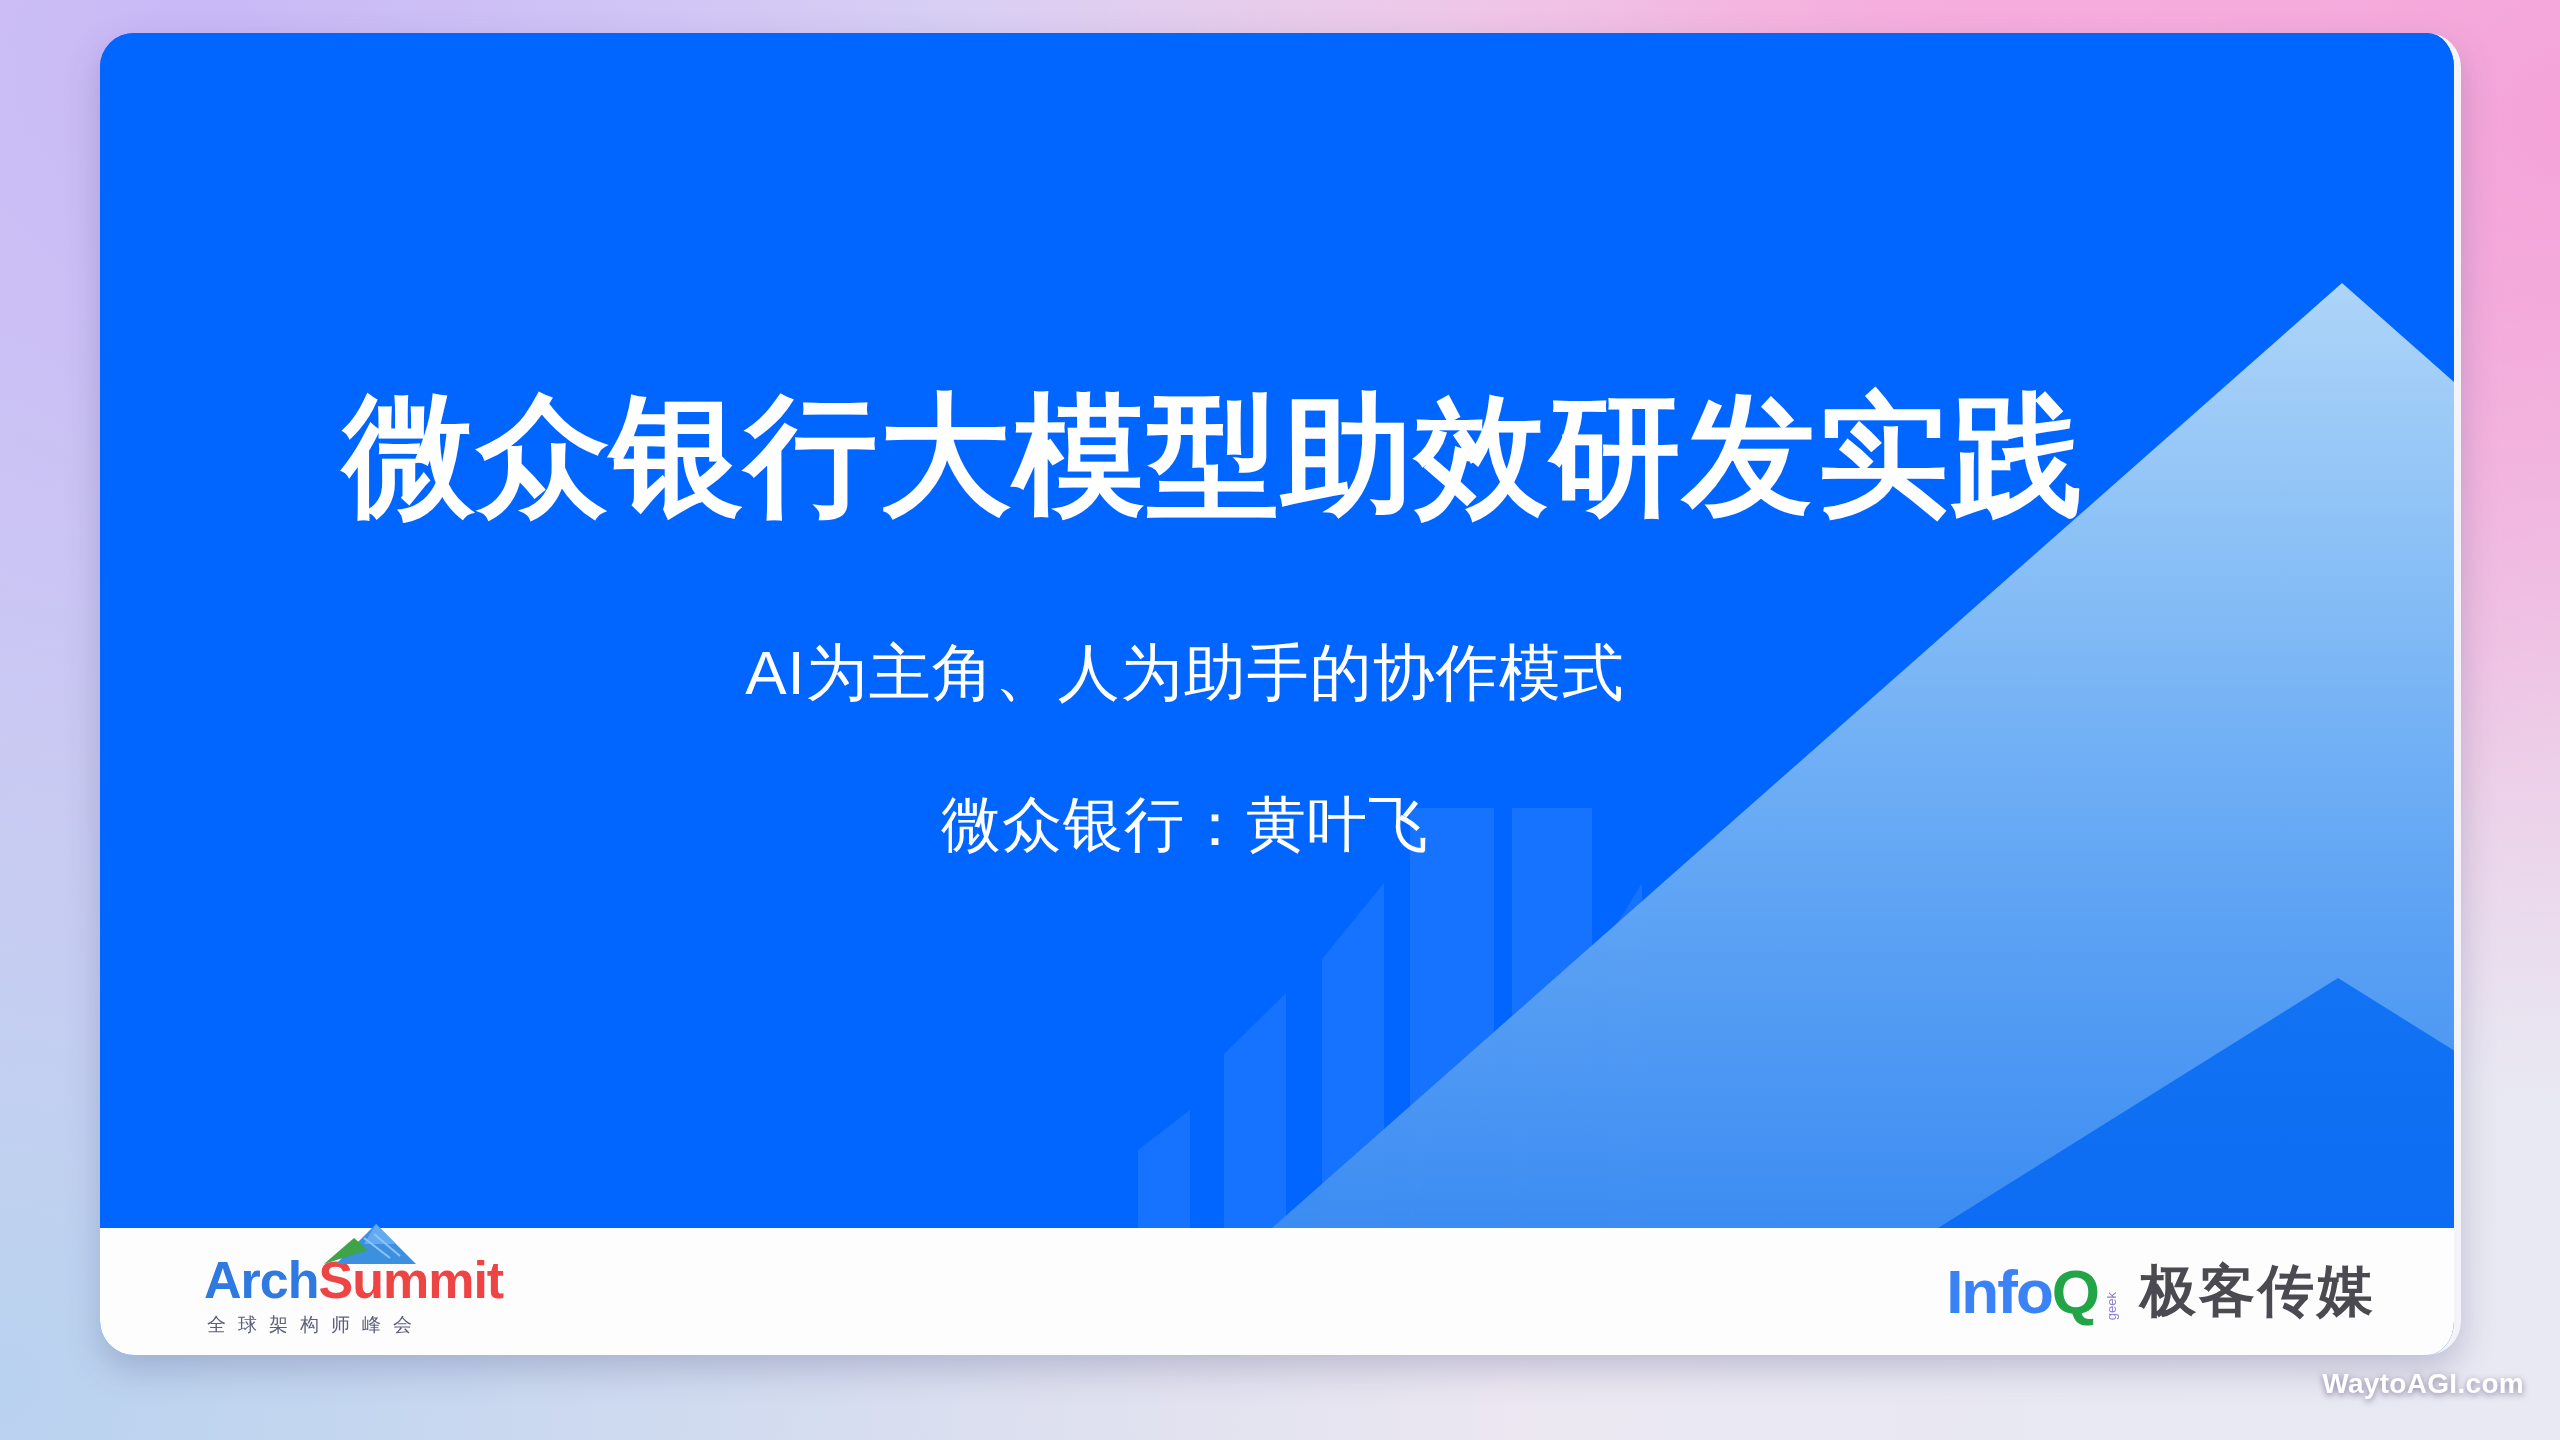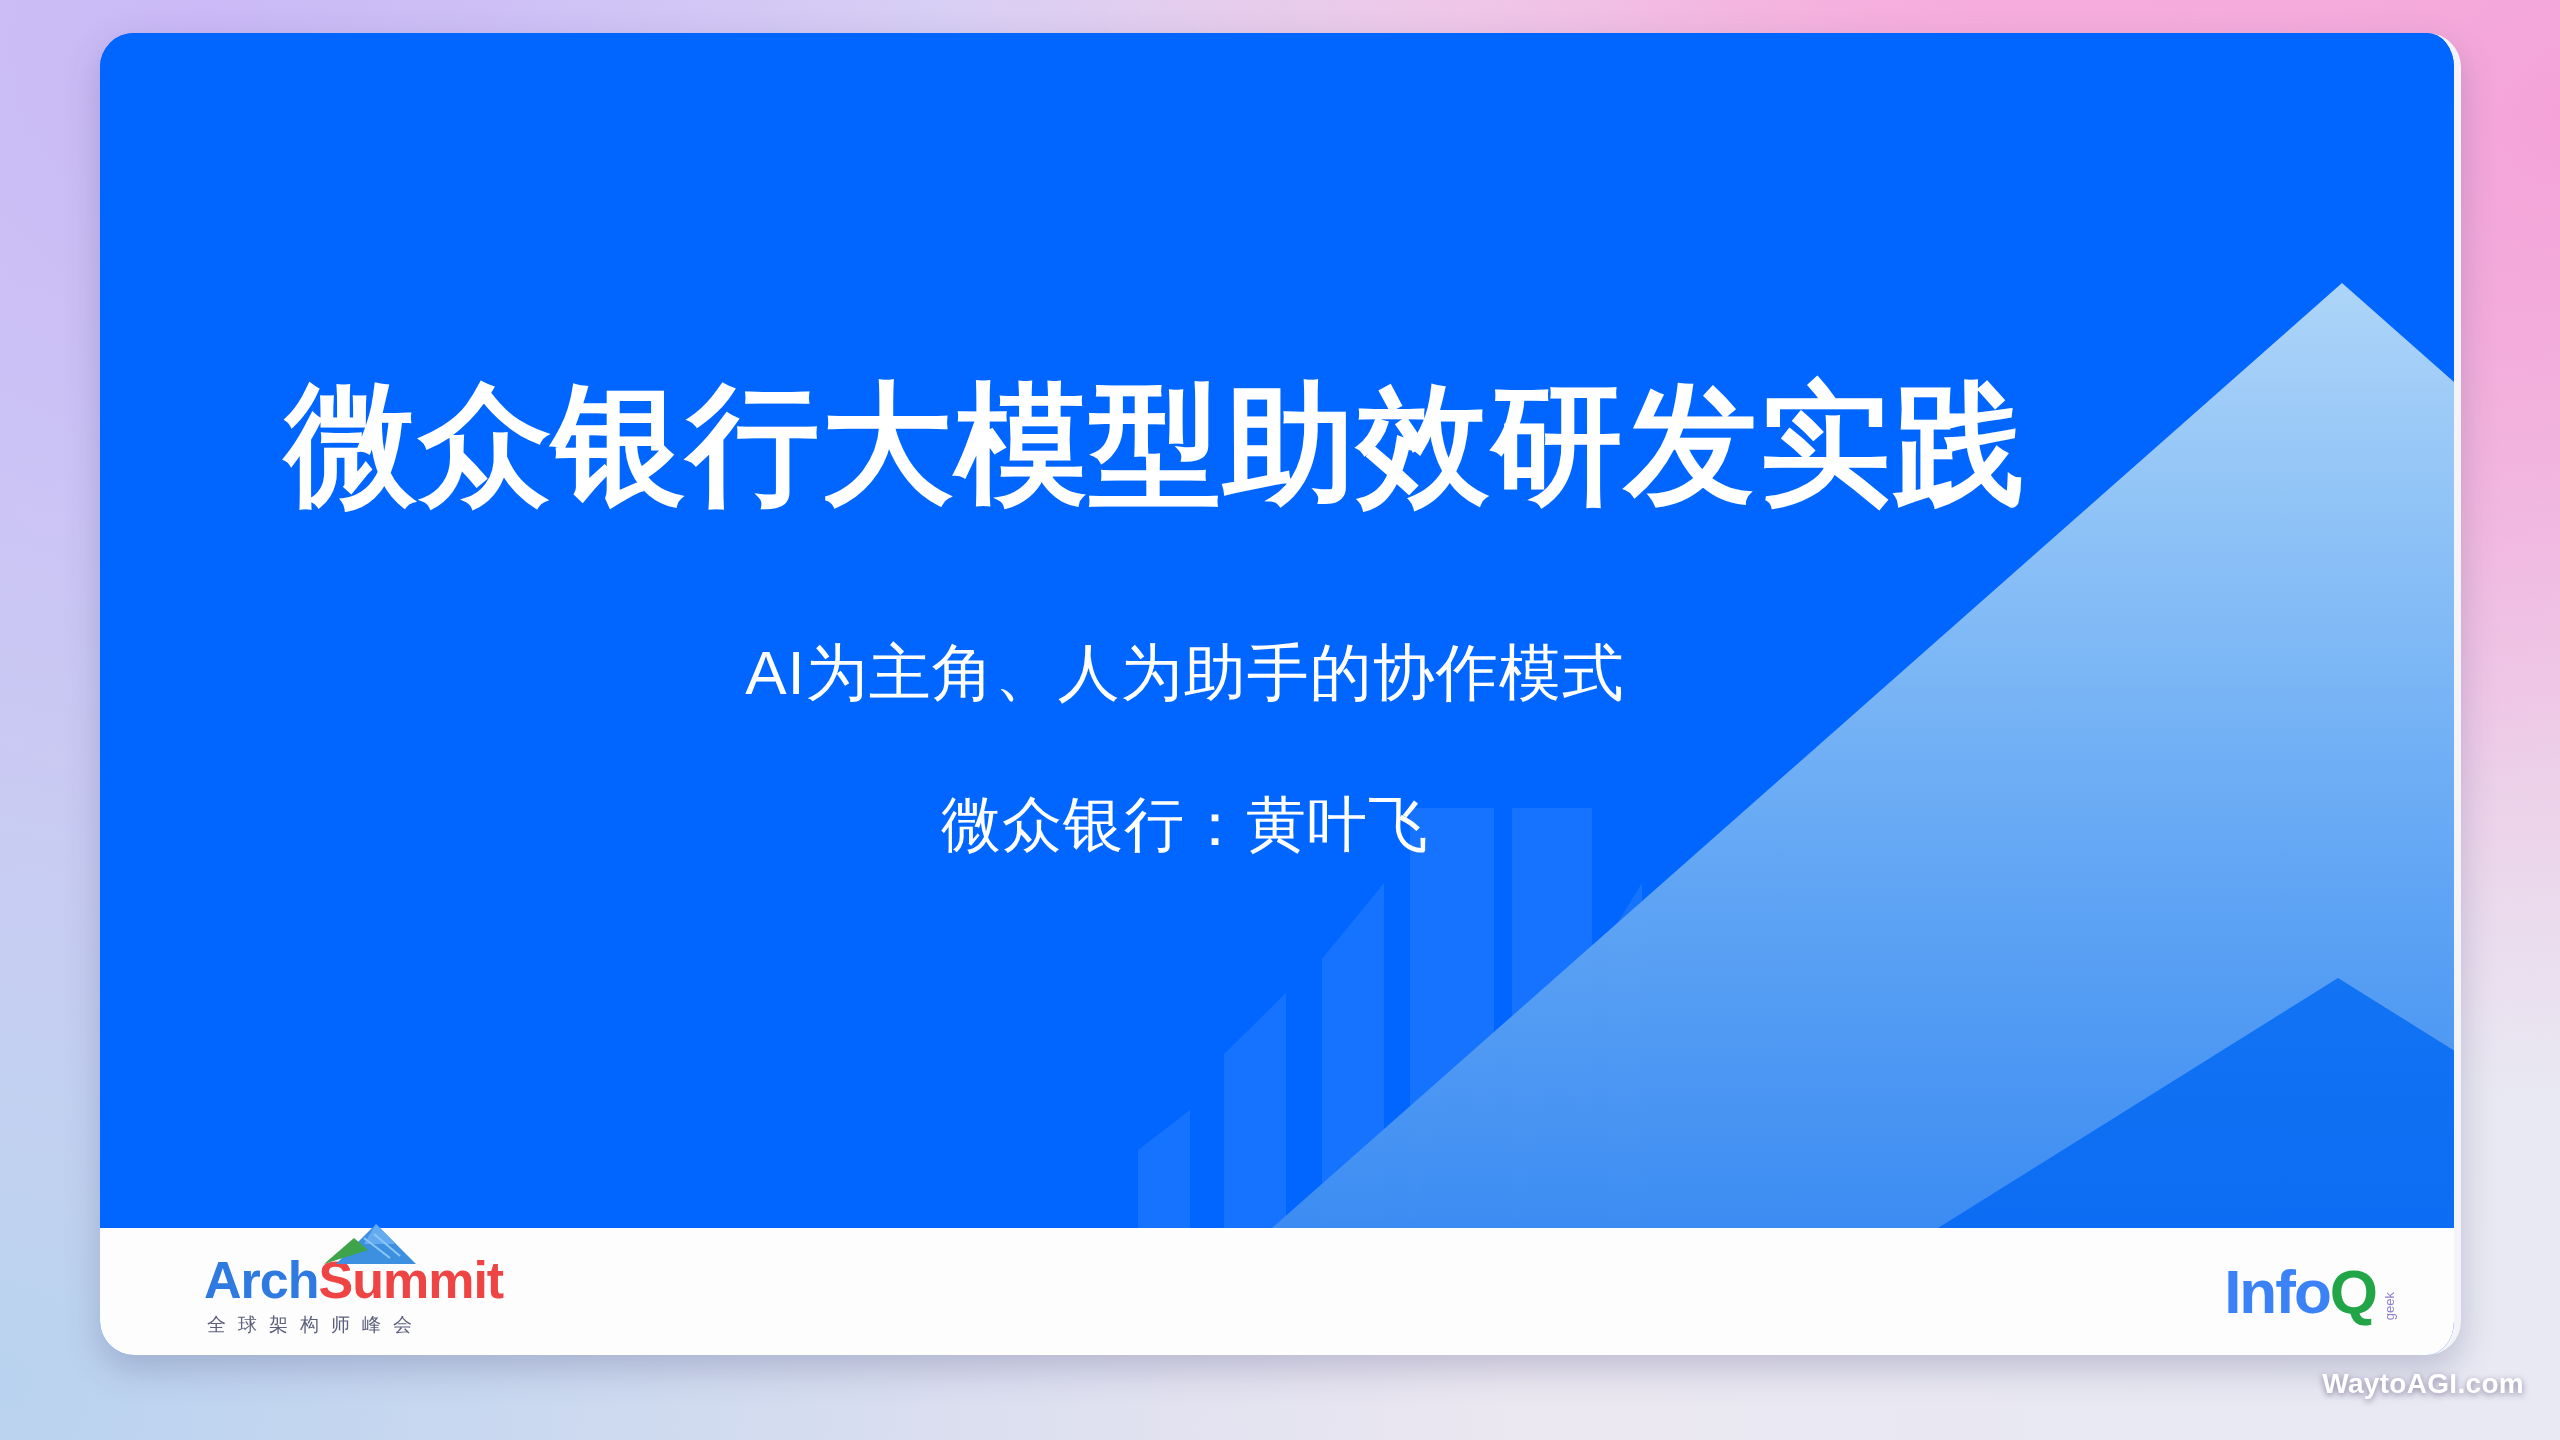--- a/index.html
+++ b/index.html
@@ -101,29 +101,29 @@
     position: absolute;
     left: 0;
     top: 0;
     width: 100%;
     height: 1195px;
     z-index: 5;
   }
   .title {
     position: absolute;
     left: 185px;
-    top: 334px;
+    top: 345px;
     width: 1800px;
     color: #ffffff;
     font-size: 132px;
     font-weight: 700;
     letter-spacing: 2px;
     line-height: 1.18;
     white-space: nowrap;
-    text-align: left;
+    text-align: right;
   }
   .subtitle {
     position: absolute;
     left: 185px;
     top: 598px;
     width: 1800px;
     color: #ffffff;
     font-size: 62px;
     font-weight: 400;
     letter-spacing: 1px;
@@ -288,20 +288,21 @@
         </div>
         <div class="as-cn">全球架构师峰会</div>
       </div>
 
       <div class="infoq">
         <div class="iq-word">
           <span class="iq-info">Info</span>
             <span class="iq-q">Q</span>
           <span class="iq-geek">geek</span>
         </div>
+        <div class="iq-cn">极客传媒</div>
       </div>
 
     </div>
 
   </div>
 
   <div class="watermark">WaytoAGI.com</div>
 
 </div>
 

